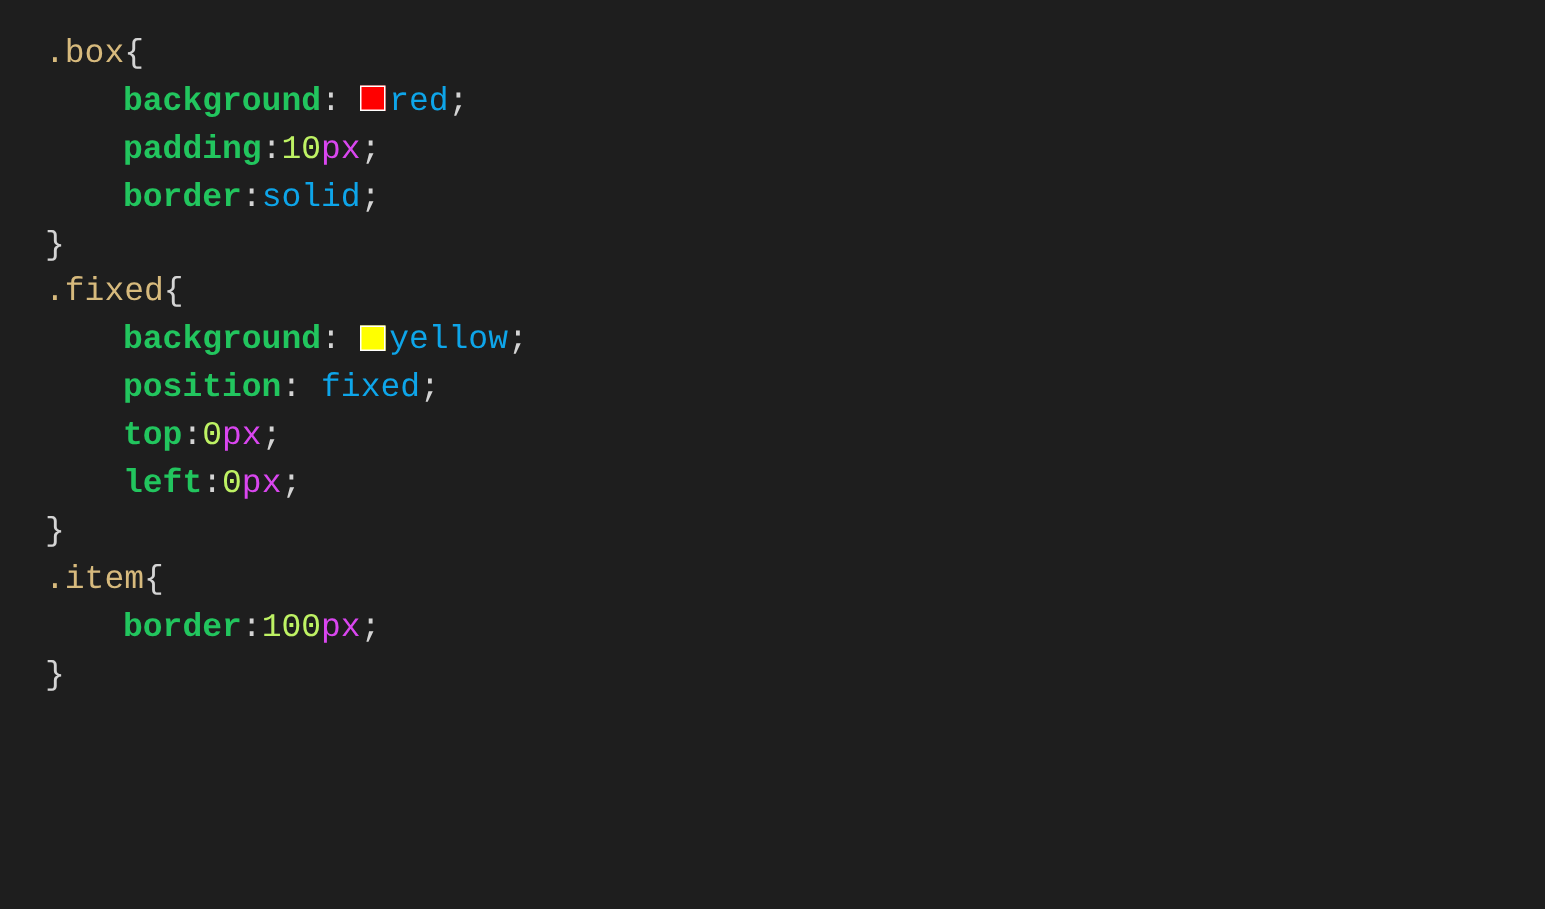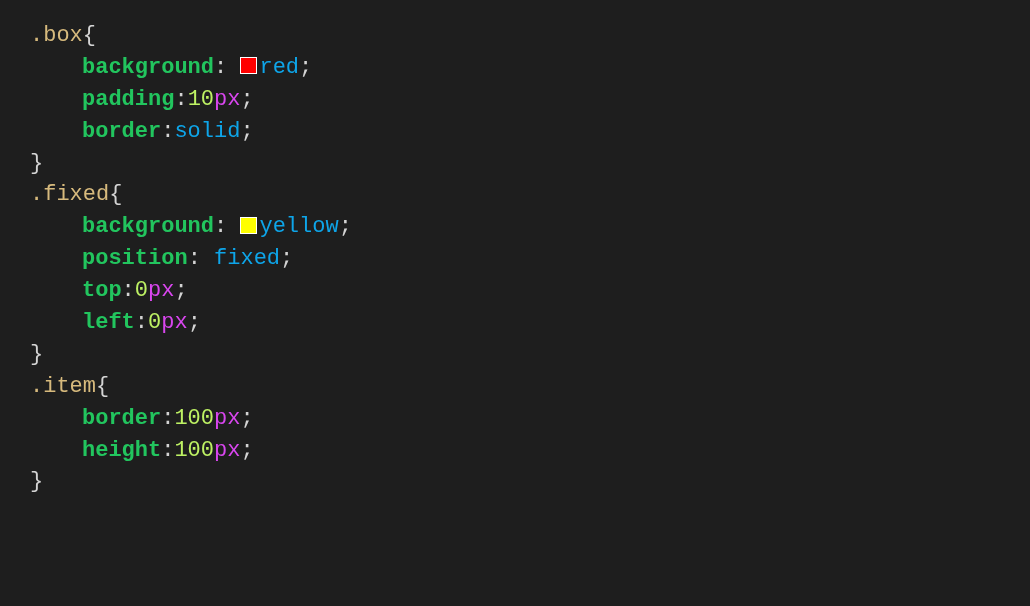--- a/index.html
+++ b/index.html
@@ -65,15 +65,14 @@
 
   <div class="line"><span class="selector">.fixed</span><span class="brace">{</span></div>
   <div class="line"><span class="pad"><span class="indent-guide"></span></span><span class="property">background</span><span class="colon">:</span><span class="space"> </span><span class="swatch swatch-yellow"></span><span class="value">yellow</span><span class="punct">;</span></div>
   <div class="line"><span class="pad"><span class="indent-guide"></span></span><span class="property">position</span><span class="colon">:</span><span class="space"> </span><span class="value">fixed</span><span class="punct">;</span></div>
   <div class="line"><span class="pad"><span class="indent-guide"></span></span><span class="property">top</span><span class="colon">:</span><span class="number">0</span><span class="unit">px</span><span class="punct">;</span></div>
   <div class="line"><span class="pad"><span class="indent-guide"></span></span><span class="property">left</span><span class="colon">:</span><span class="number">0</span><span class="unit">px</span><span class="punct">;</span></div>
   <div class="line"><span class="brace">}</span></div>
 
   <div class="line"><span class="selector">.item</span><span class="brace">{</span></div>
   <div class="line"><span class="pad"><span class="indent-guide"></span></span><span class="property">border</span><span class="colon">:</span><span class="number">100</span><span class="unit">px</span><span class="punct">;</span></div>
-  <div class="line"><span class="pad"><span class="indent-guide"></span></span><span class="property">height</span><span class="colon">:</span><span class="number">100</span><span class="unit">px</span><span class="punct">;</span></div>
   <div class="line"><span class="brace">}</span></div>
 </div>
 
 </body></html>

